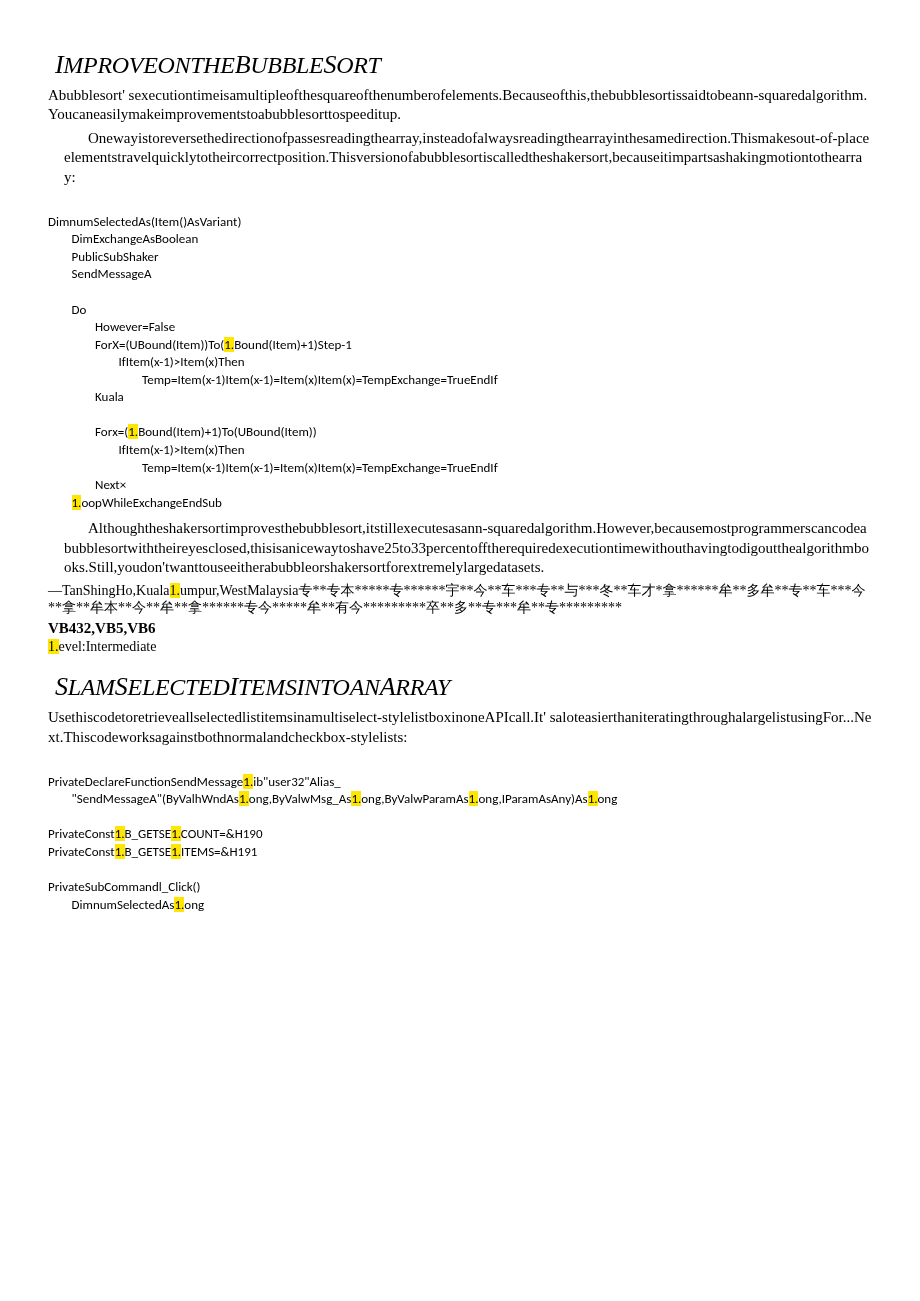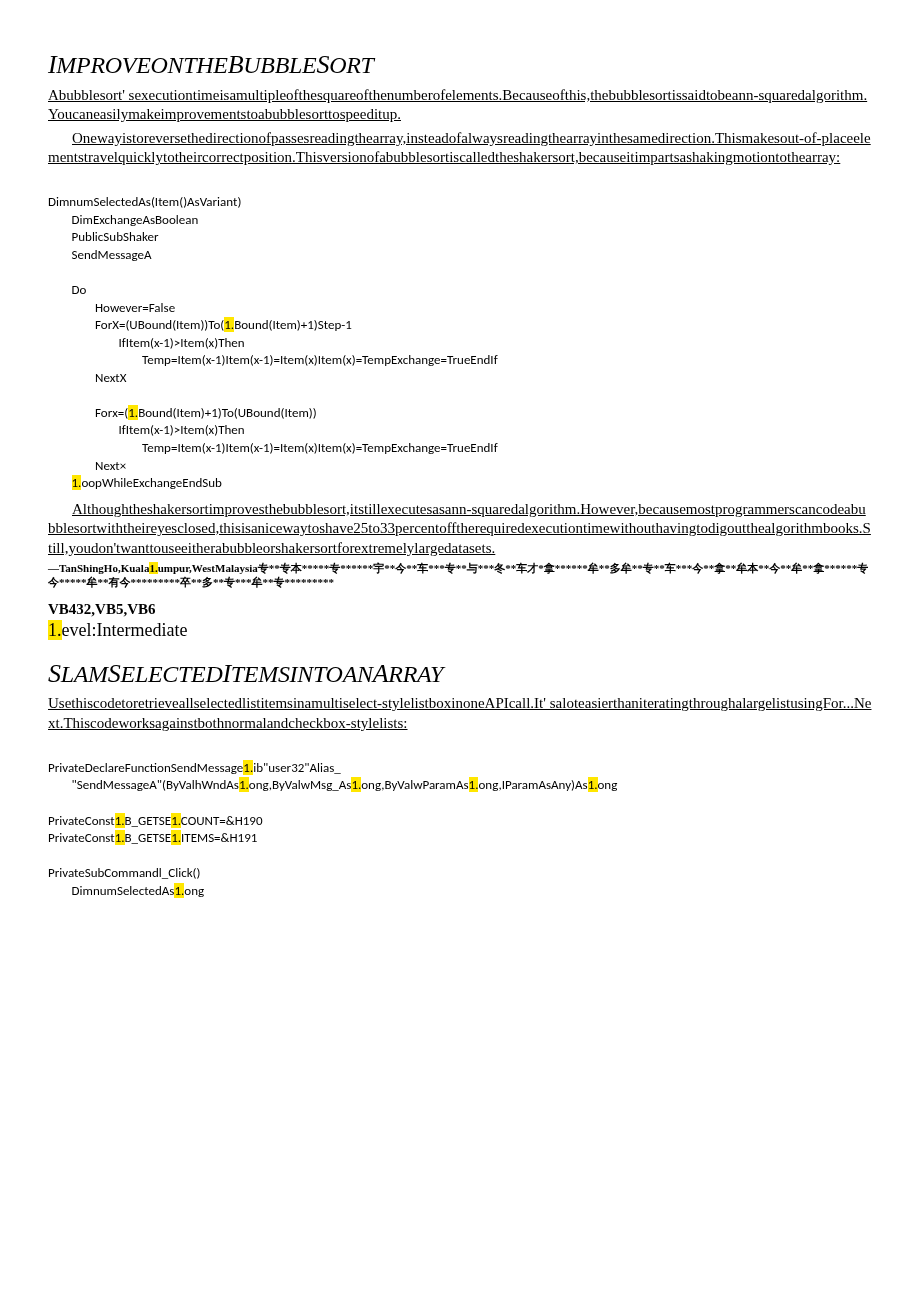--- a/index.html
+++ b/index.html
@@ -11,59 +11,59 @@
     width: 920px;
     box-sizing: border-box;
     color: #000;
     background: #fff;
   }
   h2.section-title {
     font-family: Georgia, 'Times New Roman', serif;
     font-style: italic;
     font-weight: normal;
     font-size: 24px;
-    margin: 0 0 4px 0;
+    margin: 0 0 4px 7px;
     letter-spacing: -0.3px;
   }
   h2.section-title .big {
     font-size: 26px;
   }
   p {
     margin: 0 0 4px 0;
     word-break: break-all;
     overflow-wrap: anywhere;
-    text-decoration: underline;
   }
   p.indent {
     text-indent: 24px;
+    margin-left: 16px;
   }
   .hl {
     background: #ffe600;
   }
   .code {
     font-family: Calibri, Arial, sans-serif;
     font-size: 13px;
     line-height: 1.35;
     white-space: pre;
     margin: 8px 0;
   }
   .attrib {
     font-family: Georgia, 'Times New Roman', serif;
-    font-weight: bold;
-    font-size: 11px;
+    font-weight: normal;
+    font-size: 14px;
     line-height: 1.25;
     word-break: break-all;
   }
   .vbline {
     font-weight: bold;
     font-size: 15px;
-    margin-top: 10px;
+    margin-top: 2px;
   }
   .level {
-    font-size: 18px;
+    font-size: 14px;
     margin-bottom: 14px;
   }
 </style>
 </head>
 <body>
 
 <h2 class="section-title">
   <span class="big">I</span><span>MPROVEONTHE</span><span class="big">B</span><span>UBBLE</span><span class="big">S</span><span>ORT</span>
 </h2>
 
@@ -74,21 +74,21 @@
 <span>DimnumSelectedAs(Item()AsVariant)</span>
 <span>        DimExchangeAsBoolean</span>
 <span>        PublicSubShaker</span>
 <span>        SendMessageA</span>
 <span></span>
 <span>        Do</span>
 <span>                However=False</span>
 <span>                ForX=(UBound(Item))To(</span><span class="hl">1.</span><span>Bound(Item)+1)Step-1</span>
 <span>                        IfItem(x-1)&gt;Item(x)Then</span>
 <span>                                Temp=Item(x-1)Item(x-1)=Item(x)Item(x)=TempExchange=TrueEndIf</span>
-<span>                NextX</span>
+<span>                Kuala</span>
 <span></span>
 <span>                Forx=(</span><span class="hl">1.</span><span>Bound(Item)+1)To(UBound(Item))</span>
 <span>                        IfItem(x-1)&gt;Item(x)Then</span>
 <span>                                Temp=Item(x-1)Item(x-1)=Item(x)Item(x)=TempExchange=TrueEndIf</span>
 <span>                Next×</span>
 <span>        </span><span class="hl">1.</span><span>oopWhileExchangeEndSub</span>
 </div>
 
 <p class="indent">Althoughtheshakersortimprovesthebubblesort,itstillexecutesasann-squaredalgorithm.However,becausemostprogrammerscancodeabubblesortwiththeireyesclosed,thisisanicewaytoshave25to33percentofftherequiredexecutiontimewithouthavingtodigoutthealgorithmbooks.Still,youdon'twanttouseeitherabubbleorshakersortforextremelylargedatasets.</p>
 

